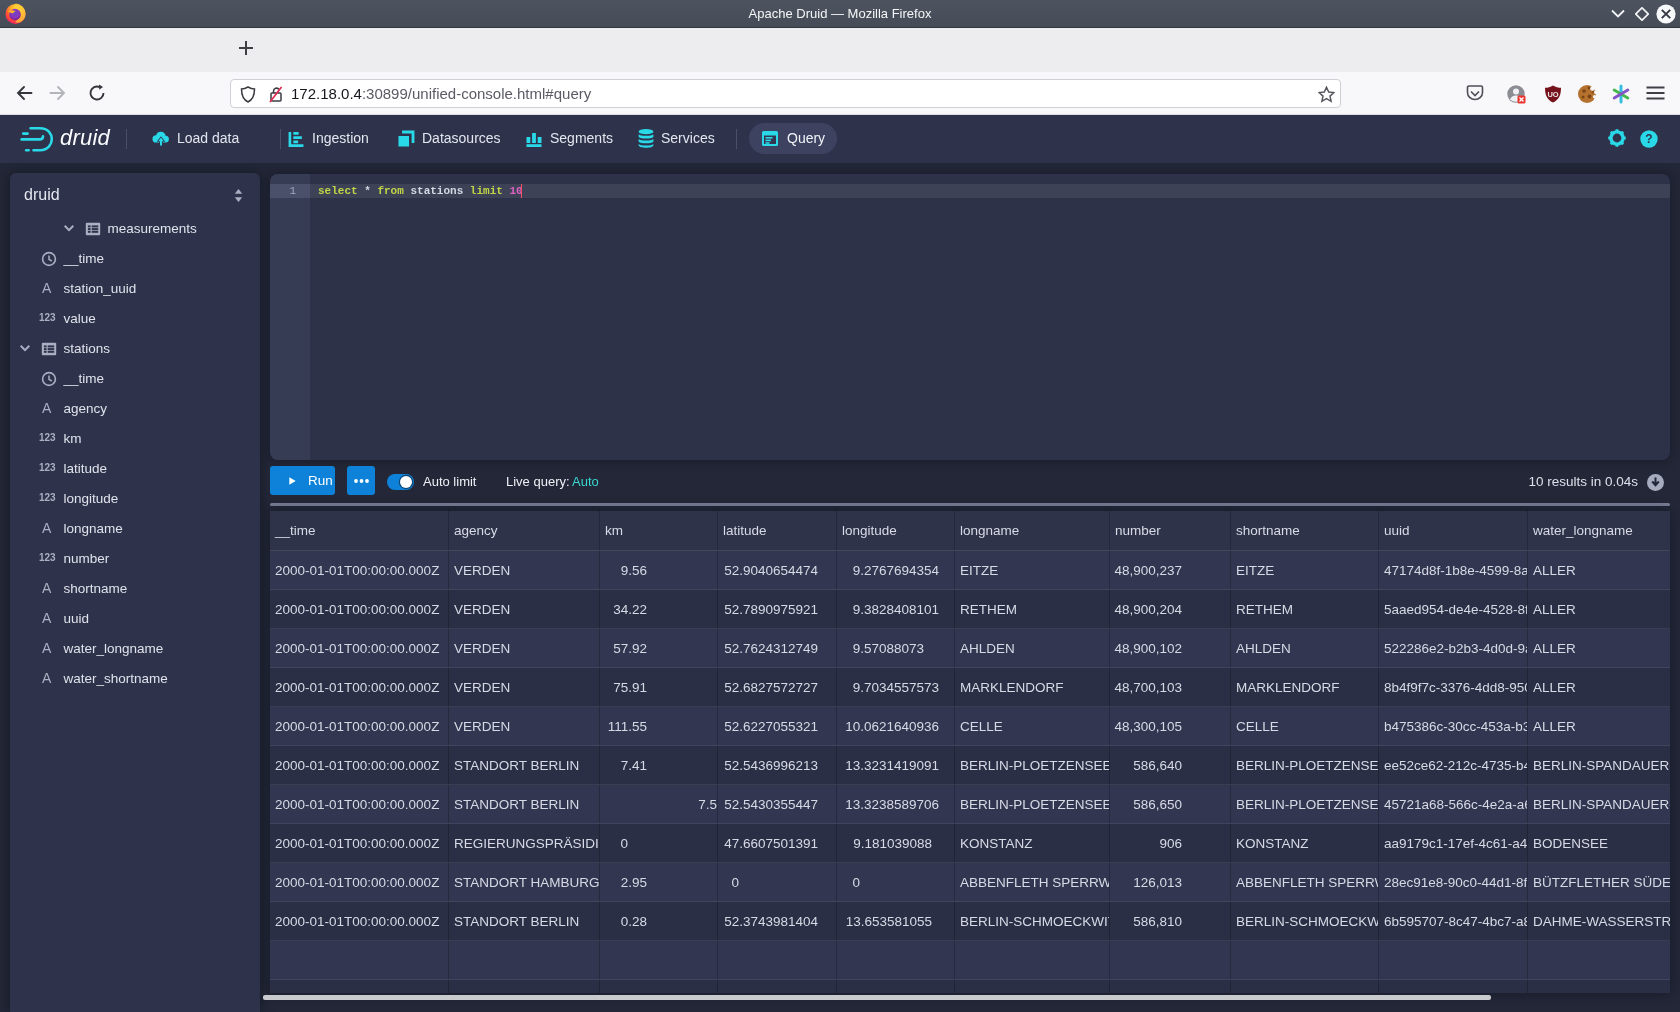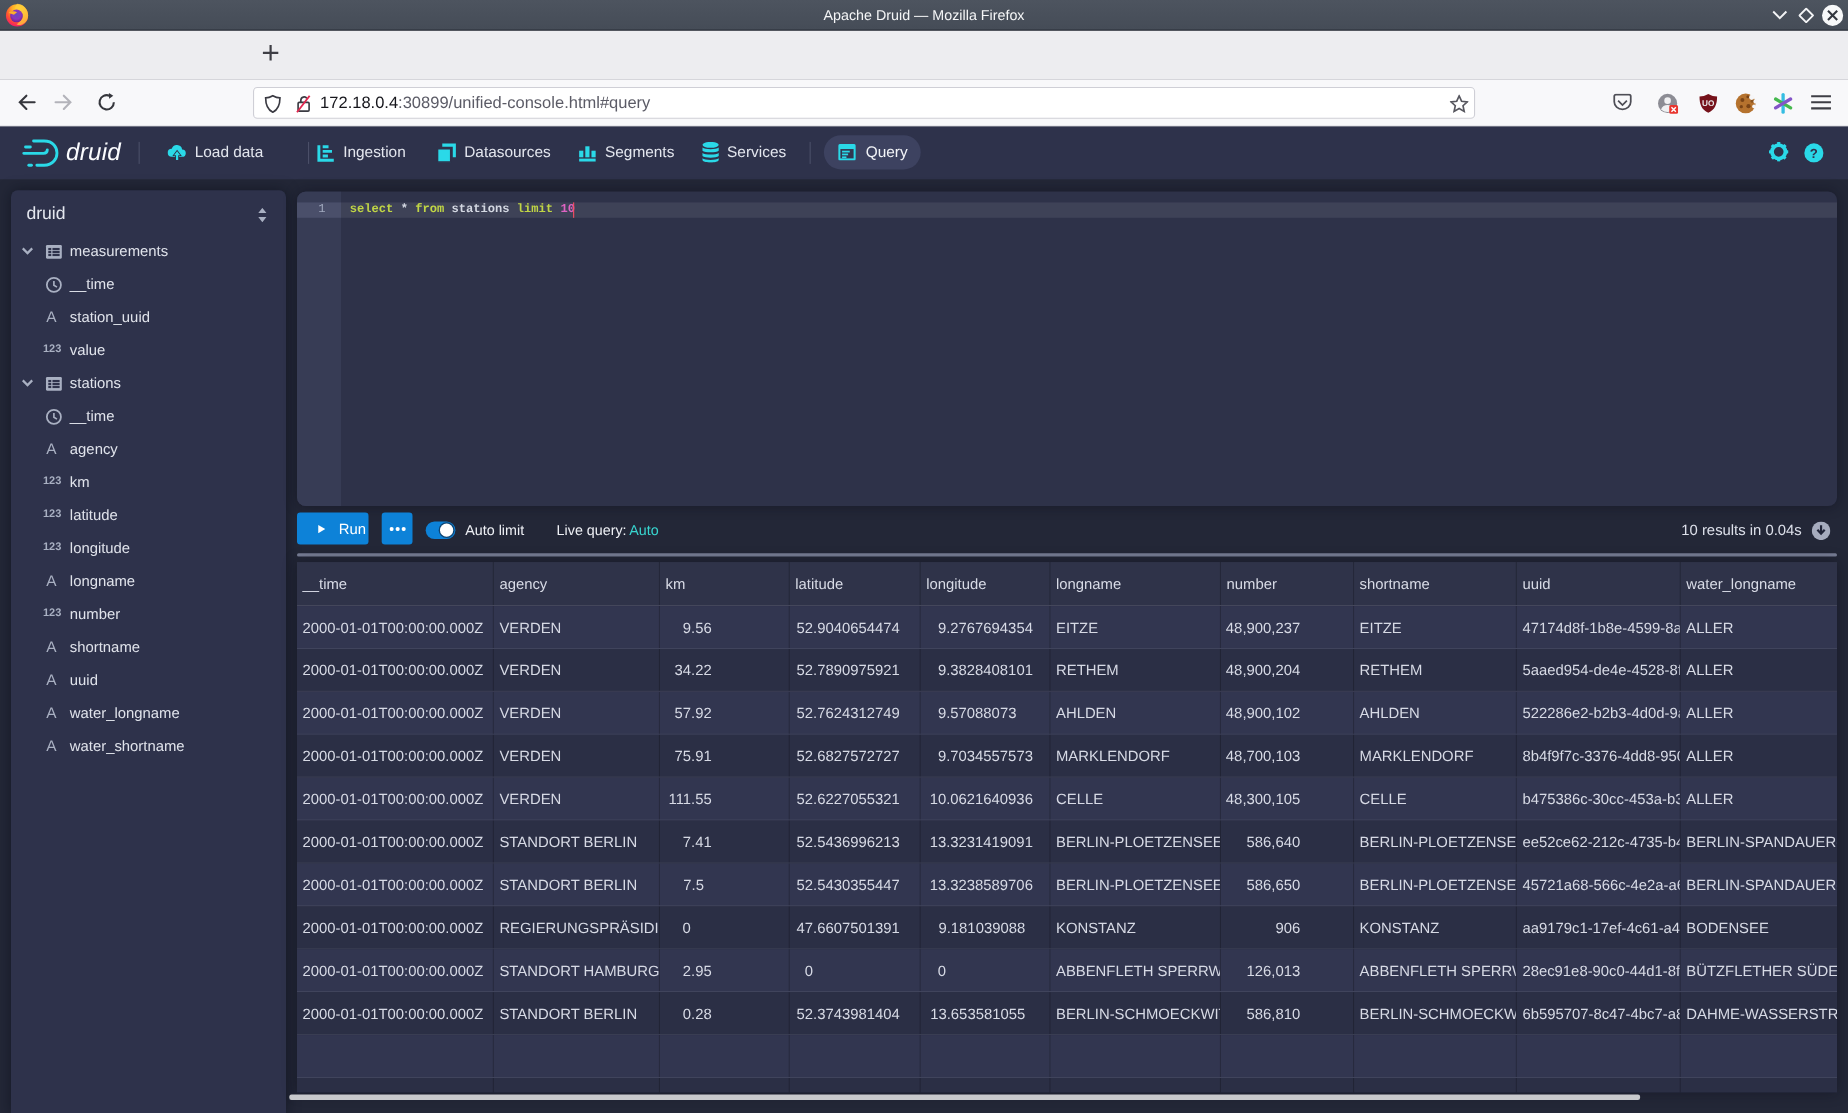--- a/index.html
+++ b/index.html
@@ -242,21 +242,21 @@
   <svg class="abs" style="left:1640px; top:15px;" width="18" height="18" viewBox="0 0 18 18">
     <circle cx="9" cy="9" r="8.7" fill="#2ad9e8"></circle>
     <text x="9" y="13.2" text-anchor="middle" font-size="12" font-weight="bold" fill="#2e324b" font-family="Liberation Sans">?</text>
   </svg>
 </div>
 <div class="abs" id="sidebar">
   <div class="sbtitle">druid</div>
   <svg class="abs" style="left:222px; top:16px;" width="13" height="13" viewBox="0 0 14 14" fill="#a9b0c2">
     <path d="M7 0 L11 5 H3z M7 14 L3 9 H11z"></path>
   </svg>
-  <div class="trow" style="top:41px;">
+  <div class="trow" style="top:41px;margin-left:44px;">
     <svg class="tchev" viewBox="0 0 16 16" fill="#a9b0c2">
         <path d="M3 5.5 L8 10.5 L13 5.5 L11.6 4.1 L8 7.7 L4.4 4.1z"></path>
       </svg>
     <svg class="ticon" viewBox="0 0 16 16">
         <rect x="0.8" y="1.8" width="14.4" height="12.4" rx="1" fill="#a9b0c2"></rect>
         <g fill="#2e324b">
           <rect x="2.9" y="4.4" width="2.7" height="2"></rect>
           <rect x="6.7" y="4.4" width="6.5" height="2"></rect>
           <rect x="2.9" y="7.1" width="2.7" height="2"></rect>
           <rect x="6.7" y="7.1" width="6.5" height="2"></rect>
@@ -460,21 +460,21 @@
     <div class="cell c5 r" style="padding-right:15px;">13.3231419091</div>
     <div class="cell c6">BERLIN-PLOETZENSEE OB</div>
     <div class="cell c7 r" style="padding-right:48px;">586,640</div>
     <div class="cell c8">BERLIN-PLOETZENSEE OB</div>
       <div class="cell c9">ee52ce62-212c-4735-b4ae</div>
     <div class="cell c10">BERLIN-SPANDAUER-SCHIFF</div>
   </div>
   <div class="row odd">
     <div class="cell c1">2000-01-01T00:00:00.000Z</div>
       <div class="cell c2">STANDORT BERLIN</div>
-    <div class="cell c3 r" style="padding-right:77px;">7.5</div>
+    <div class="cell c3 r" style="">7.5</div>
     <div class="cell c4 r" style="padding-right:18px;">52.5430355447</div>
     <div class="cell c5 r" style="padding-right:15px;">13.3238589706</div>
     <div class="cell c6">BERLIN-PLOETZENSEE UN</div>
     <div class="cell c7 r" style="padding-right:48px;">586,650</div>
     <div class="cell c8">BERLIN-PLOETZENSEE UN</div>
       <div class="cell c9">45721a68-566c-4e2a-a6be</div>
     <div class="cell c10">BERLIN-SPANDAUER-SCHIFF</div>
   </div>
   <div class="row">
     <div class="cell c1">2000-01-01T00:00:00.000Z</div>

